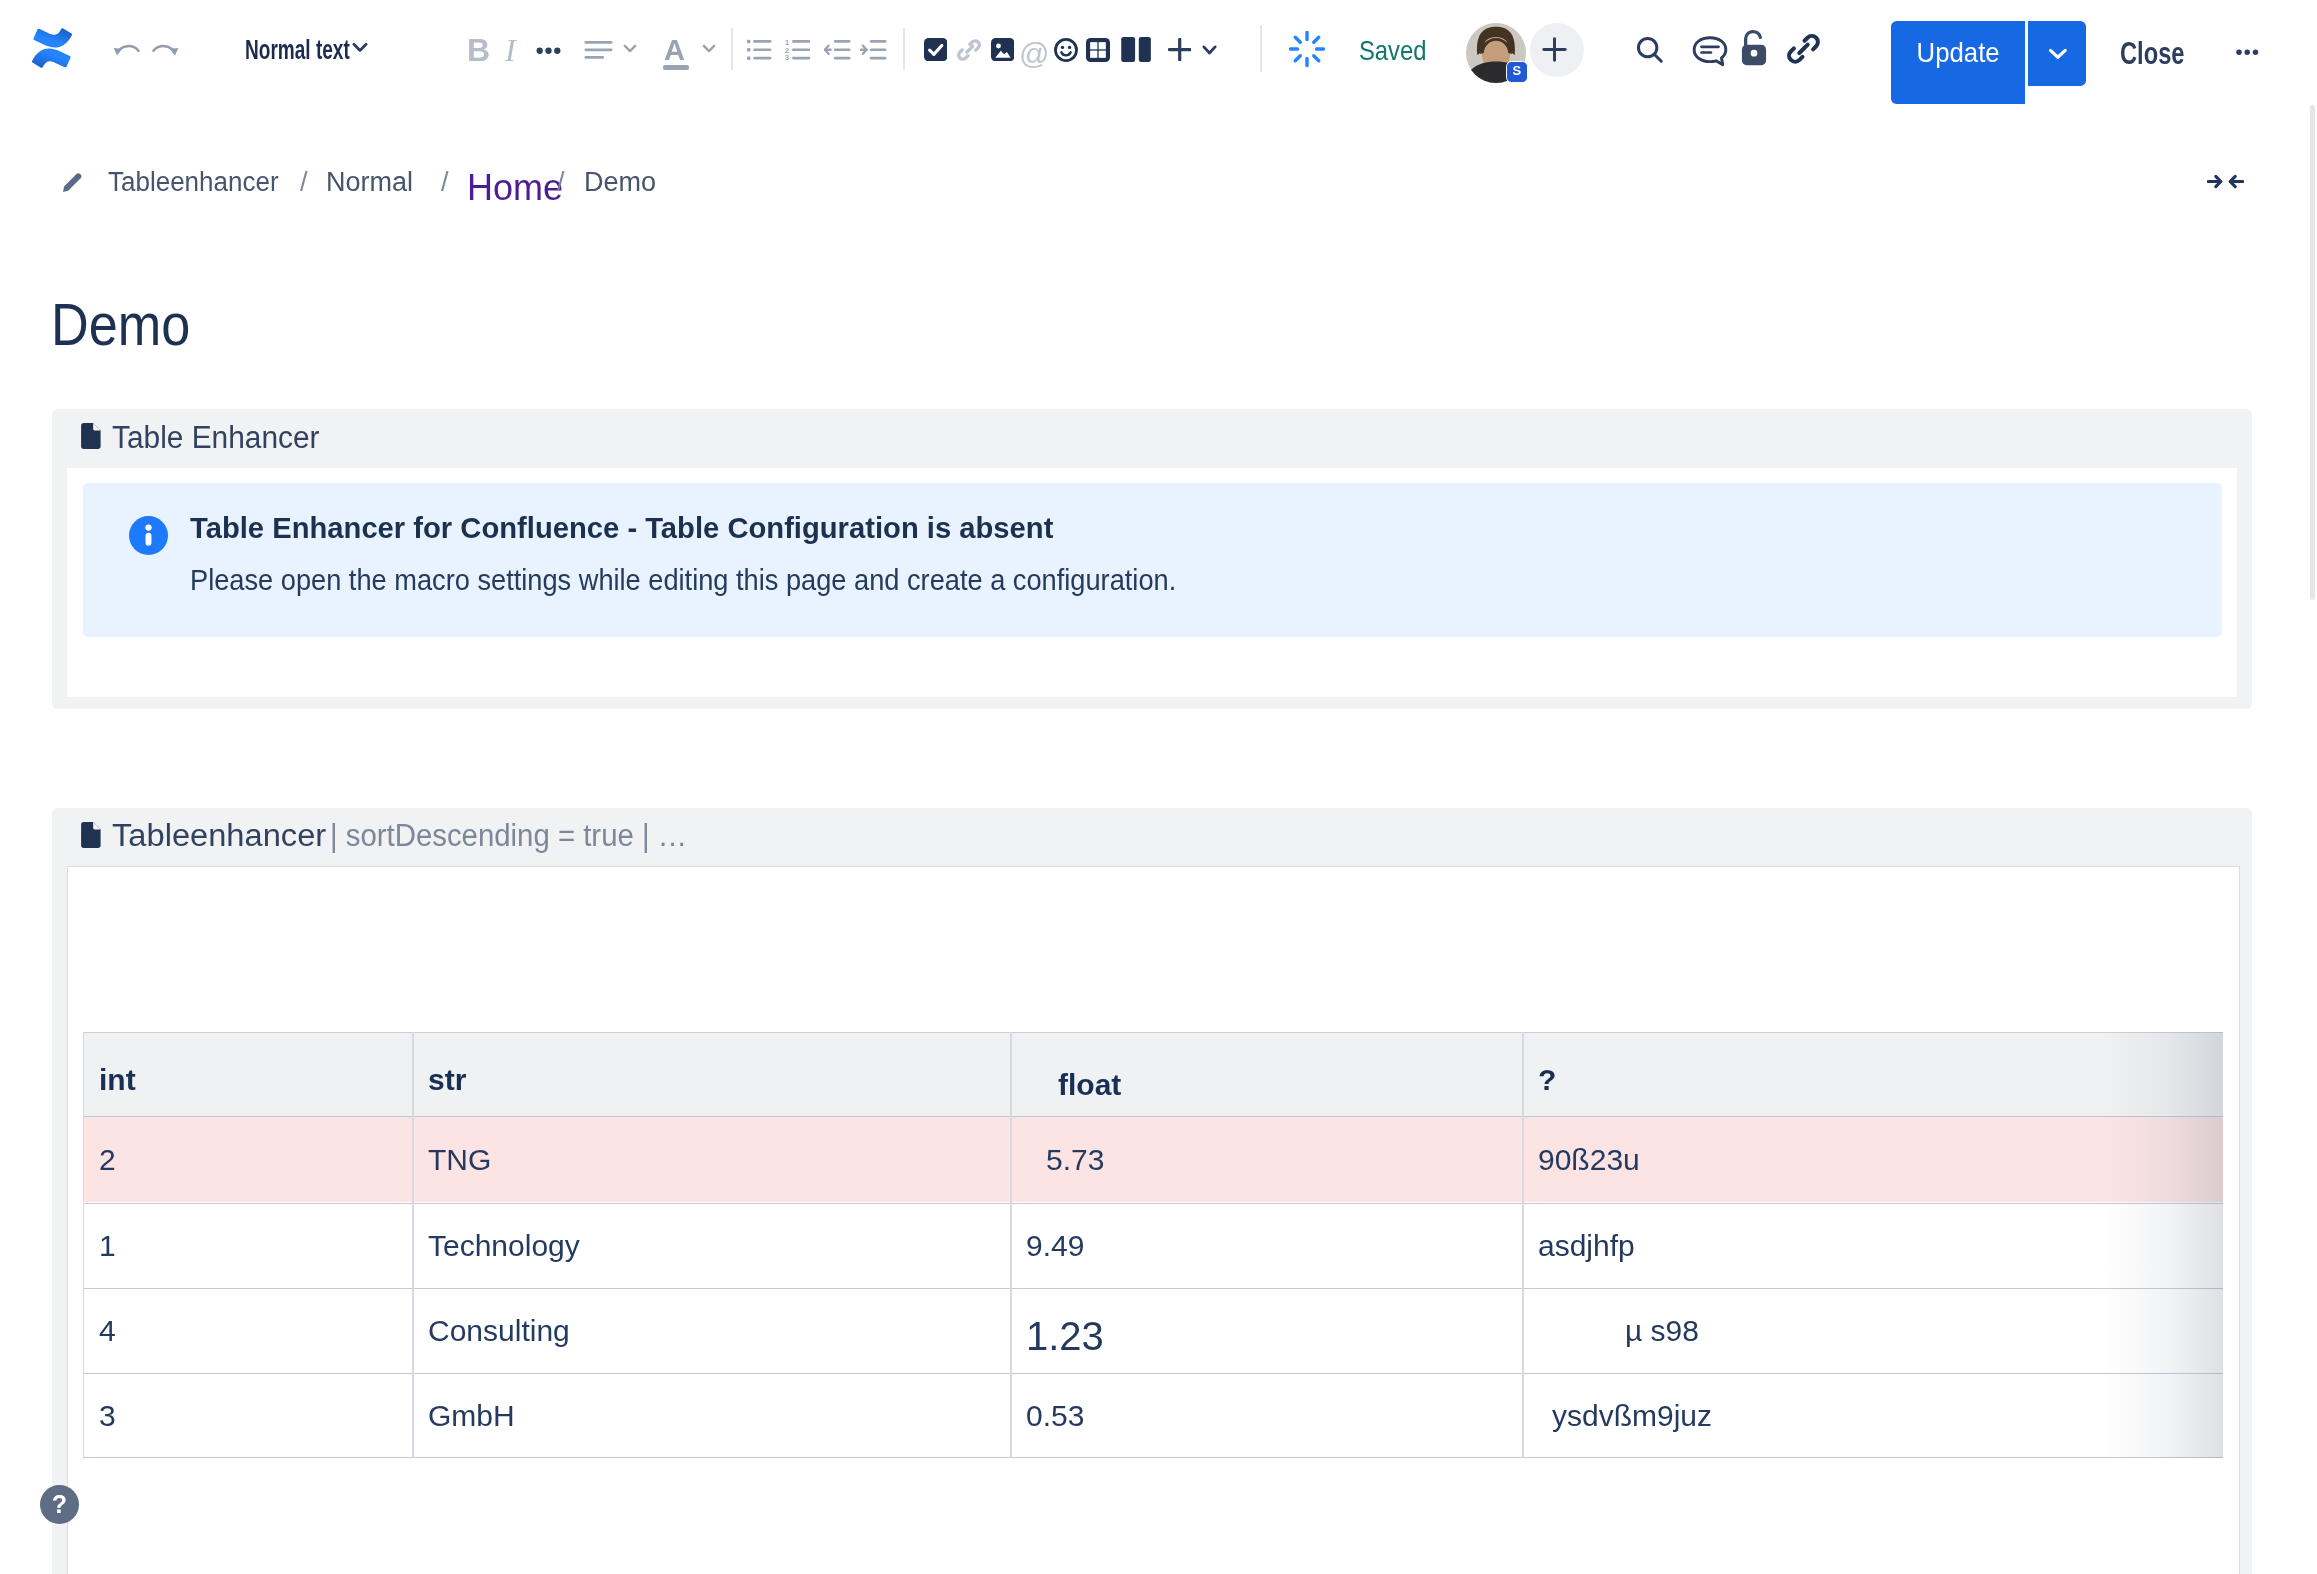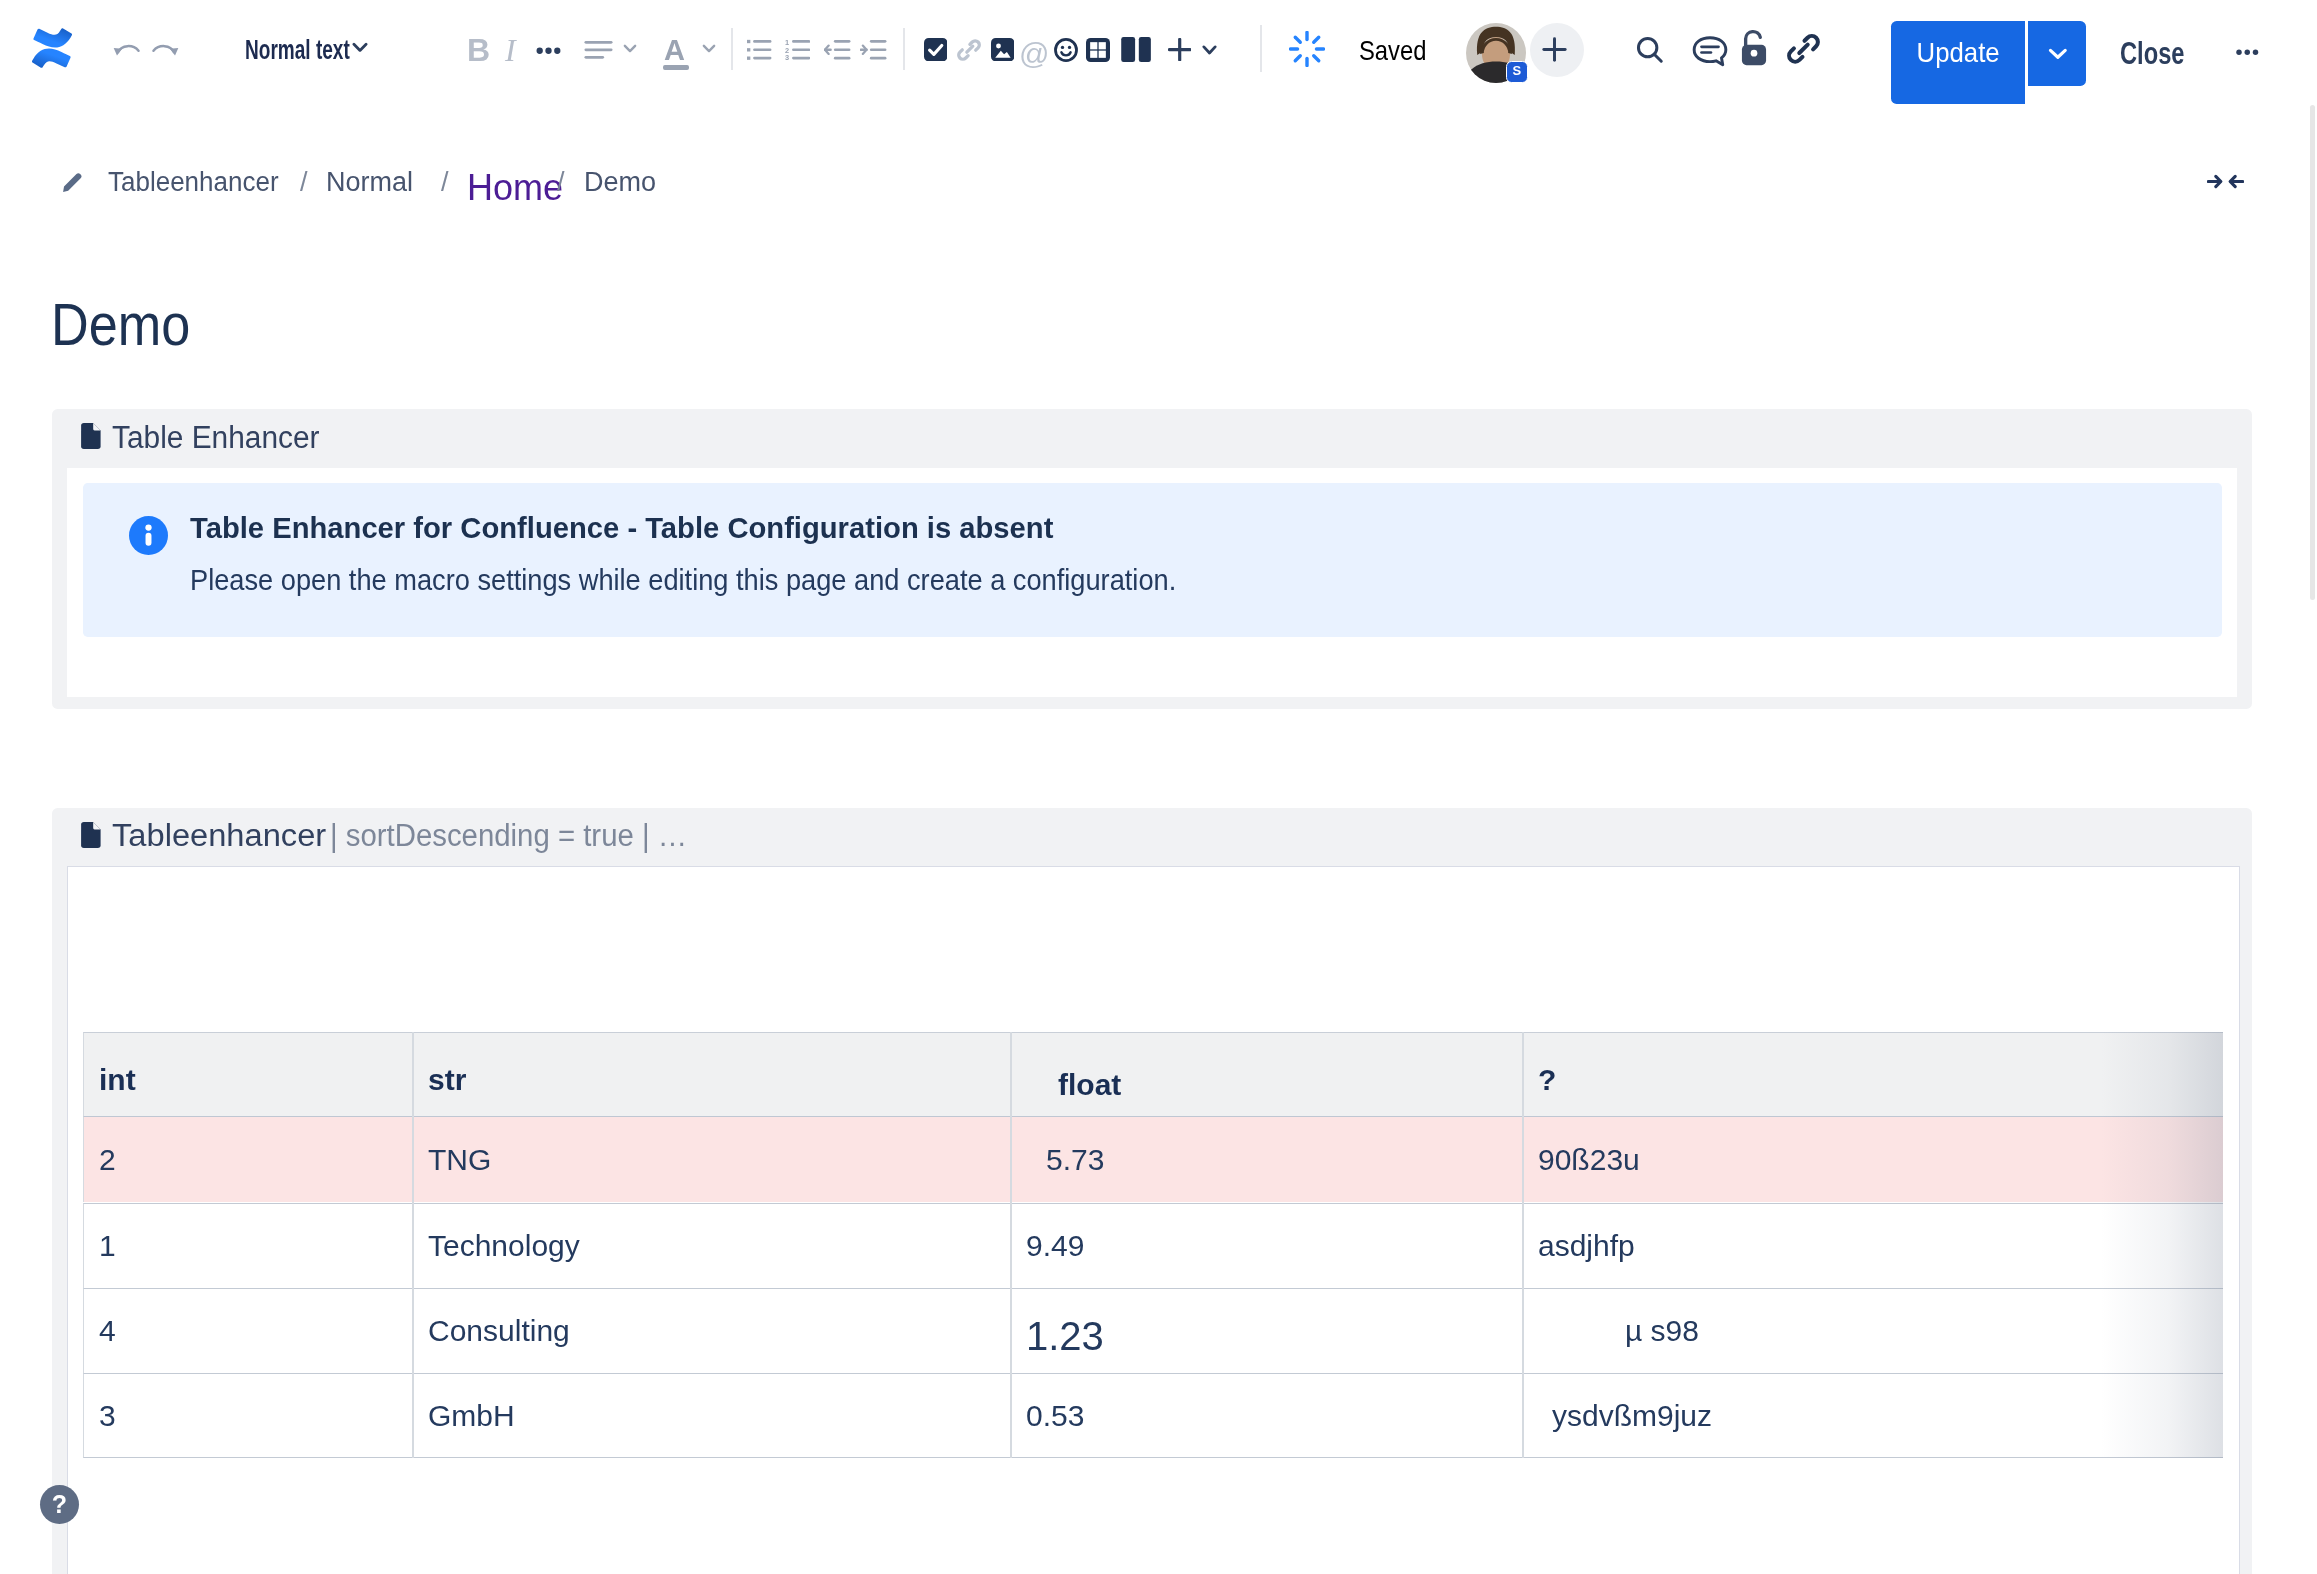--- a/index.html
+++ b/index.html
@@ -175,21 +175,21 @@
       <line x1="19" y1="1.5" x2="19" y2="9"></line>
       <line x1="31.4" y1="6.6" x2="26.1" y2="11.9"></line>
       <line x1="36.5" y1="19" x2="29" y2="19"></line>
       <line x1="31.4" y1="31.4" x2="26.1" y2="26.1"></line>
       <line x1="19" y1="36.5" x2="19" y2="29"></line>
       <line x1="6.6" y1="31.4" x2="11.9" y2="26.1"></line>
       <line x1="1.5" y1="19" x2="9" y2="19"></line>
       <line x1="6.6" y1="6.6" x2="11.9" y2="11.9"></line>
     </g>
   </svg>
-  <div class="abs" style="left:1359px;top:35px;font-size:28px;color:#000000;"><span style="display:inline-block;transform:scaleX(0.85);transform-origin:0 0;">Saved</span></div>
+  <div class="abs" style="left:1359px;top:35px;font-size:28px;color:#0f766e;"><span style="display:inline-block;transform:scaleX(0.85);transform-origin:0 0;">Saved</span></div>
 
   <svg class="abs" style="left:1466px;top:23.4px;" width="60" height="60" viewBox="0 0 64 64">
     <defs>
         <clipPath id="avc">
           <circle cx="32" cy="32" r="32"></circle>
         </clipPath>
       </defs>
     <g clip-path="url(#avc)">
       <rect width="64" height="64" fill="#cbc7c1"></rect>
       <ellipse cx="32" cy="33" rx="15" ry="18" fill="#c49d7d"></ellipse>

